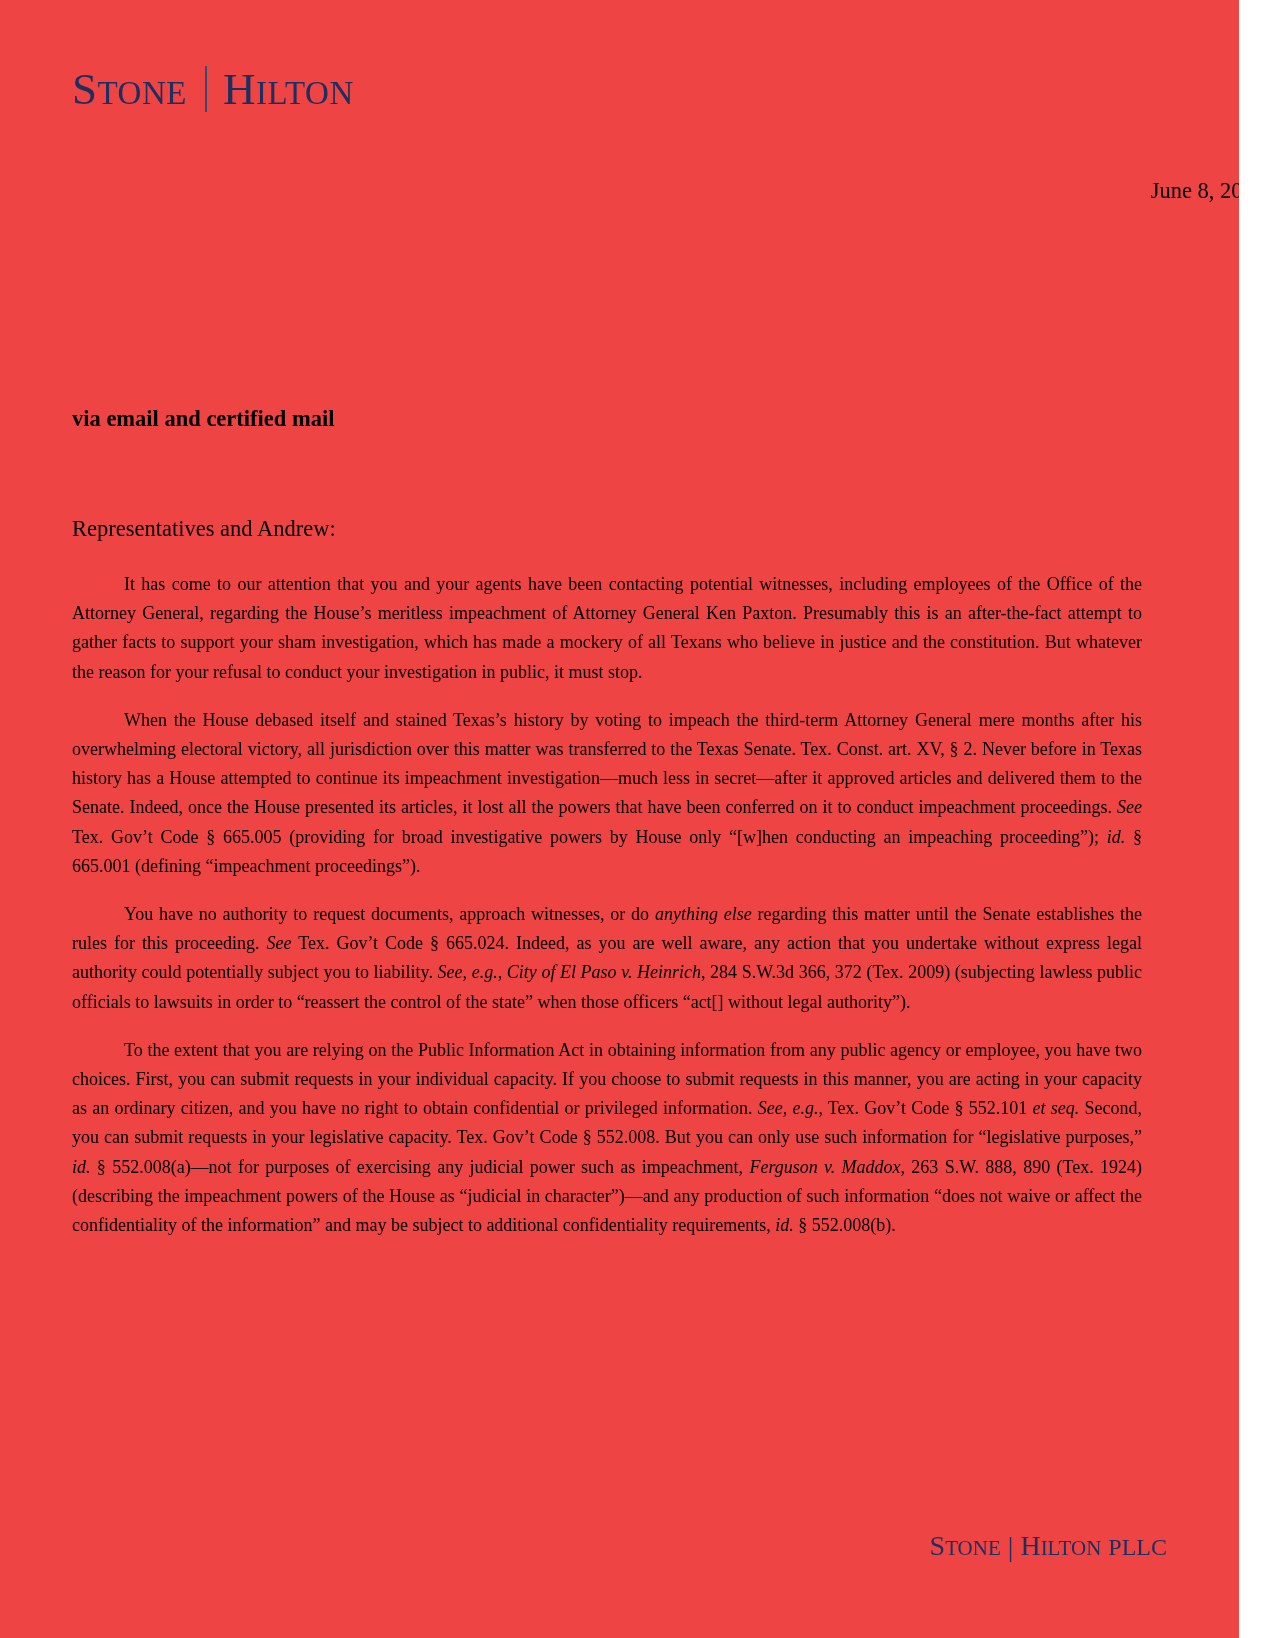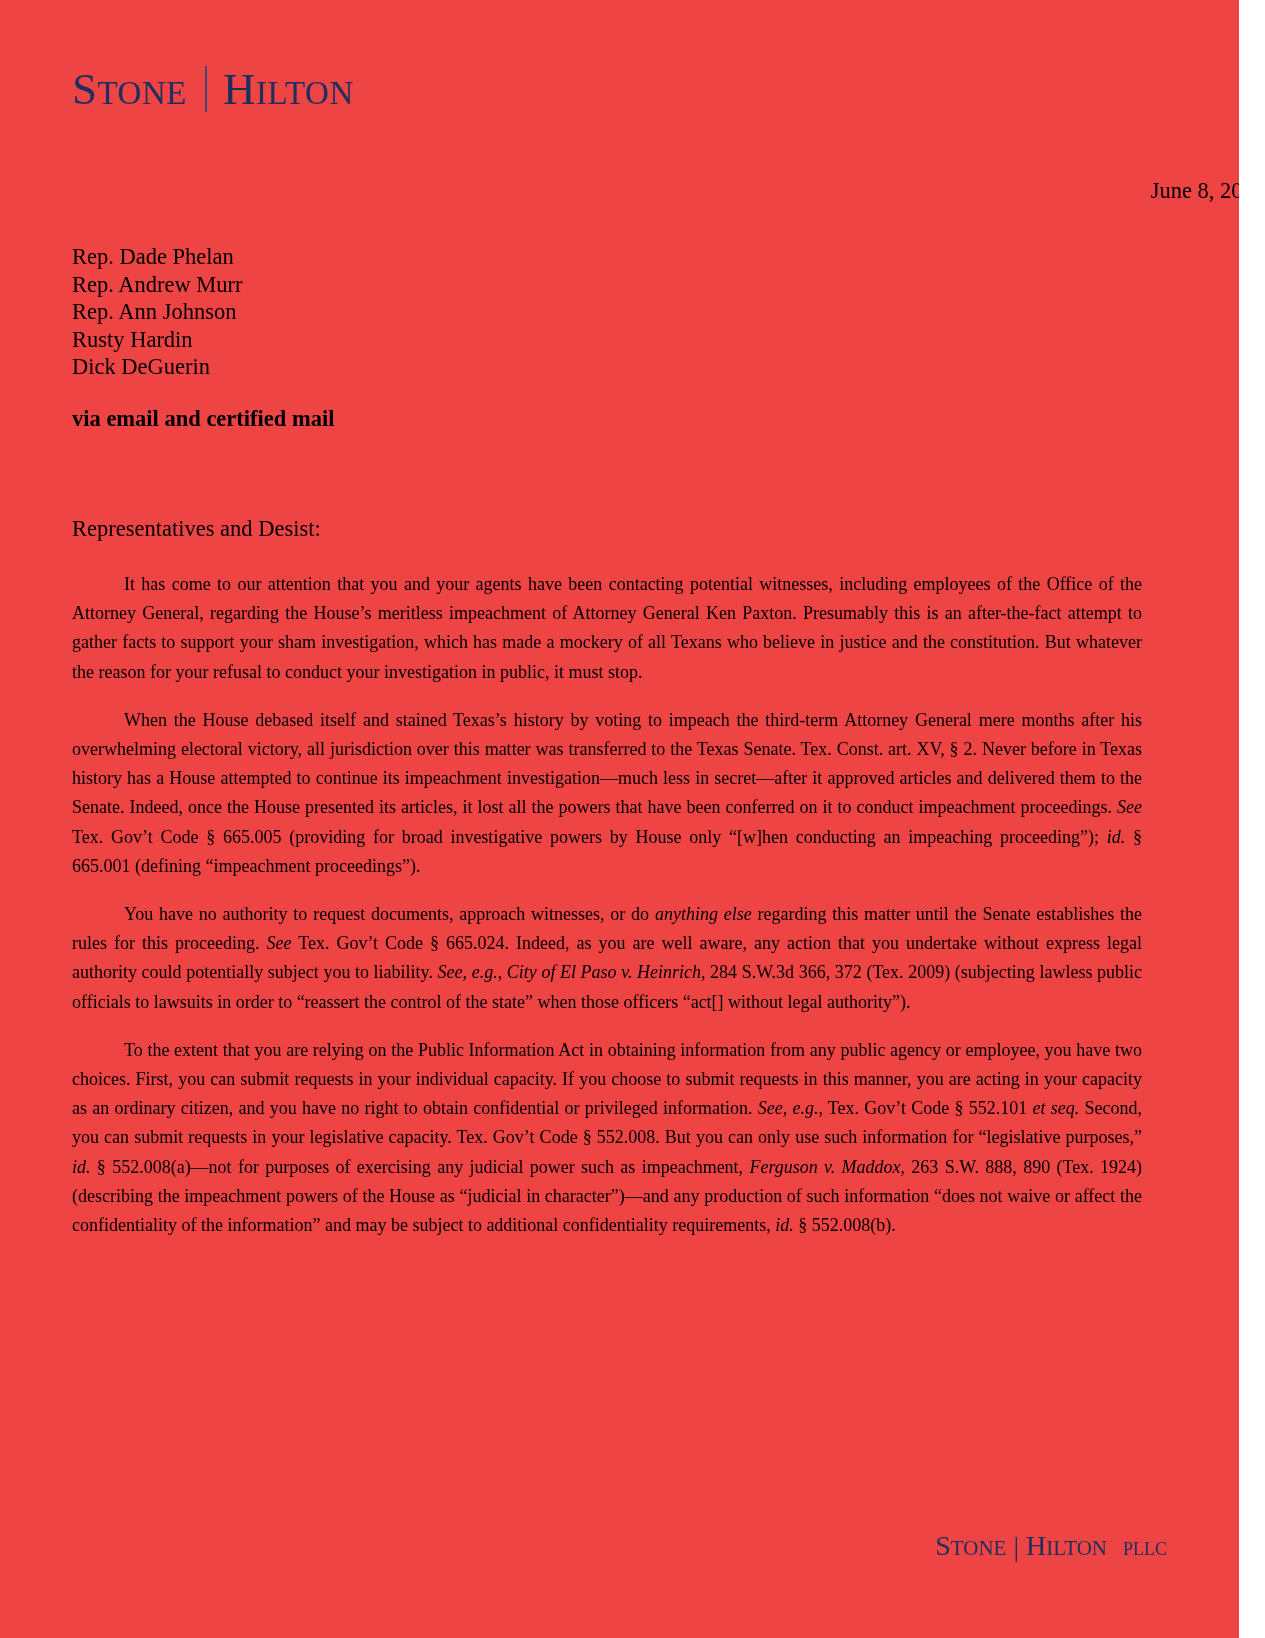--- a/index.html
+++ b/index.html
@@ -130,22 +130,21 @@
   }
   .footer .f-main { font-size: 28px; margin-left: 22px; }
   .footer .f-main .cap { font-size: 28px; }
   .footer .f-main .sc  { font-size: 21px; }
   .footer .f-bar {
     display: inline-block;
     margin: 0 7px 0 7px;
     transform: translateY(1px);
   }
   .footer .f-suffix {
-    font-size: 18px;
-    margin-left: 9px;
+    font-size: 24px;
   }
 </style>
 </head>
 <body>
 
 <div class="page">
 
   <div class="letterhead">
     <div class="wordmark">
       <span class="w-main">
@@ -155,32 +154,25 @@
       <span class="w-main">
         <span class="cap">H</span><span class="sc">ILTON</span>
       </span>
     </div>
   </div>
 
   <div class="date-line">
     <span class="date-inner">June 8, 2023</span>
   </div>
 
-  <div class="addressees">
-    <div class="addressee">Rep. Dade Phelan</div>
-    <div class="addressee">Rep. Andrew Murr</div>
-    <div class="addressee">Rep. Ann Johnson</div>
-    <div class="addressee">Rusty Hardin</div>
-    <div class="addressee">Dick DeGuerin</div>
-  </div>
 
   <div class="delivery-note">via email and certified mail</div>
 
 
-  <div class="salutation">Representatives and Desist:</div>
+  <div class="salutation">Representatives and Andrew:</div>
 
   <div class="body-copy">
     <p><span>It has come to our attention that you and your agents have been contacting potential witnesses, including employees of the Office of the Attorney General, regarding the House’s meritless impeachment of Attorney General Ken Paxton. Presumably this is an after-the-fact attempt to gather facts to support your sham investigation, which has made a mockery of all Texans who believe in justice and the constitution. But whatever the reason for your refusal to conduct your investigation in public, it must stop.</span></p>
     <p><span>When the House debased itself and stained Texas’s history by voting to impeach the third-term Attorney General mere months after his overwhelming electoral victory, all jurisdiction over this matter was transferred to the Texas Senate. Tex. Const. art. XV, § 2. Never before in Texas history has a House attempted to continue its impeachment investigation—much less in secret—after it approved articles and delivered them to the Senate. Indeed, once the House presented its articles, it lost all the powers that have been conferred on it to conduct impeachment proceedings. </span><i>See</i><span> Tex. Gov’t Code § 665.005 (providing for broad investigative powers by House only “[w]hen conducting an impeaching proceeding”); </span><i>id.</i><span> § 665.001 (defining “impeachment proceedings”).</span></p>
     <p><span>You have no authority to request documents, approach witnesses, or do </span><i>anything else</i><span> regarding this matter until the Senate establishes the rules for this proceeding. </span><i>See</i><span> Tex. Gov’t Code § 665.024. Indeed, as you are well aware, any action that you undertake without express legal authority could potentially subject you to liability. </span><i>See, e.g.</i><span>, </span><i>City of El Paso v. Heinrich</i><span>, 284 S.W.3d 366, 372 (Tex. 2009) (subjecting lawless public officials to lawsuits in order to “reassert the control of the state” when those officers “act[] without legal authority”).</span></p>
     <p><span>To the extent that you are relying on the Public Information Act in obtaining information from any public agency or employee, you have two choices. First, you can submit requests in your individual capacity. If you choose to submit requests in this manner, you are acting in your capacity as an ordinary citizen, and you have no right to obtain confidential or privileged information. </span><i>See, e.g.</i><span>, Tex. Gov’t Code § 552.101 </span><i>et seq.</i><span> Second, you can submit requests in your legislative capacity. Tex. Gov’t Code § 552.008. But you can only use such information for “legislative purposes,” </span><i>id.</i><span> § 552.008(a)—not for purposes of exercising any judicial power such as impeachment, </span><i>Ferguson v. Maddox</i><span>, 263 S.W. 888, 890 (Tex. 1924) (describing the impeachment powers of the House as “judicial in character”)—and any production of such information “does not waive or affect the confidentiality of the information” and may be subject to additional confidentiality requirements, </span><i>id.</i><span> § 552.008(b).</span></p>
   </div>
 
   <div class="footer">
     <span class="f-main">

